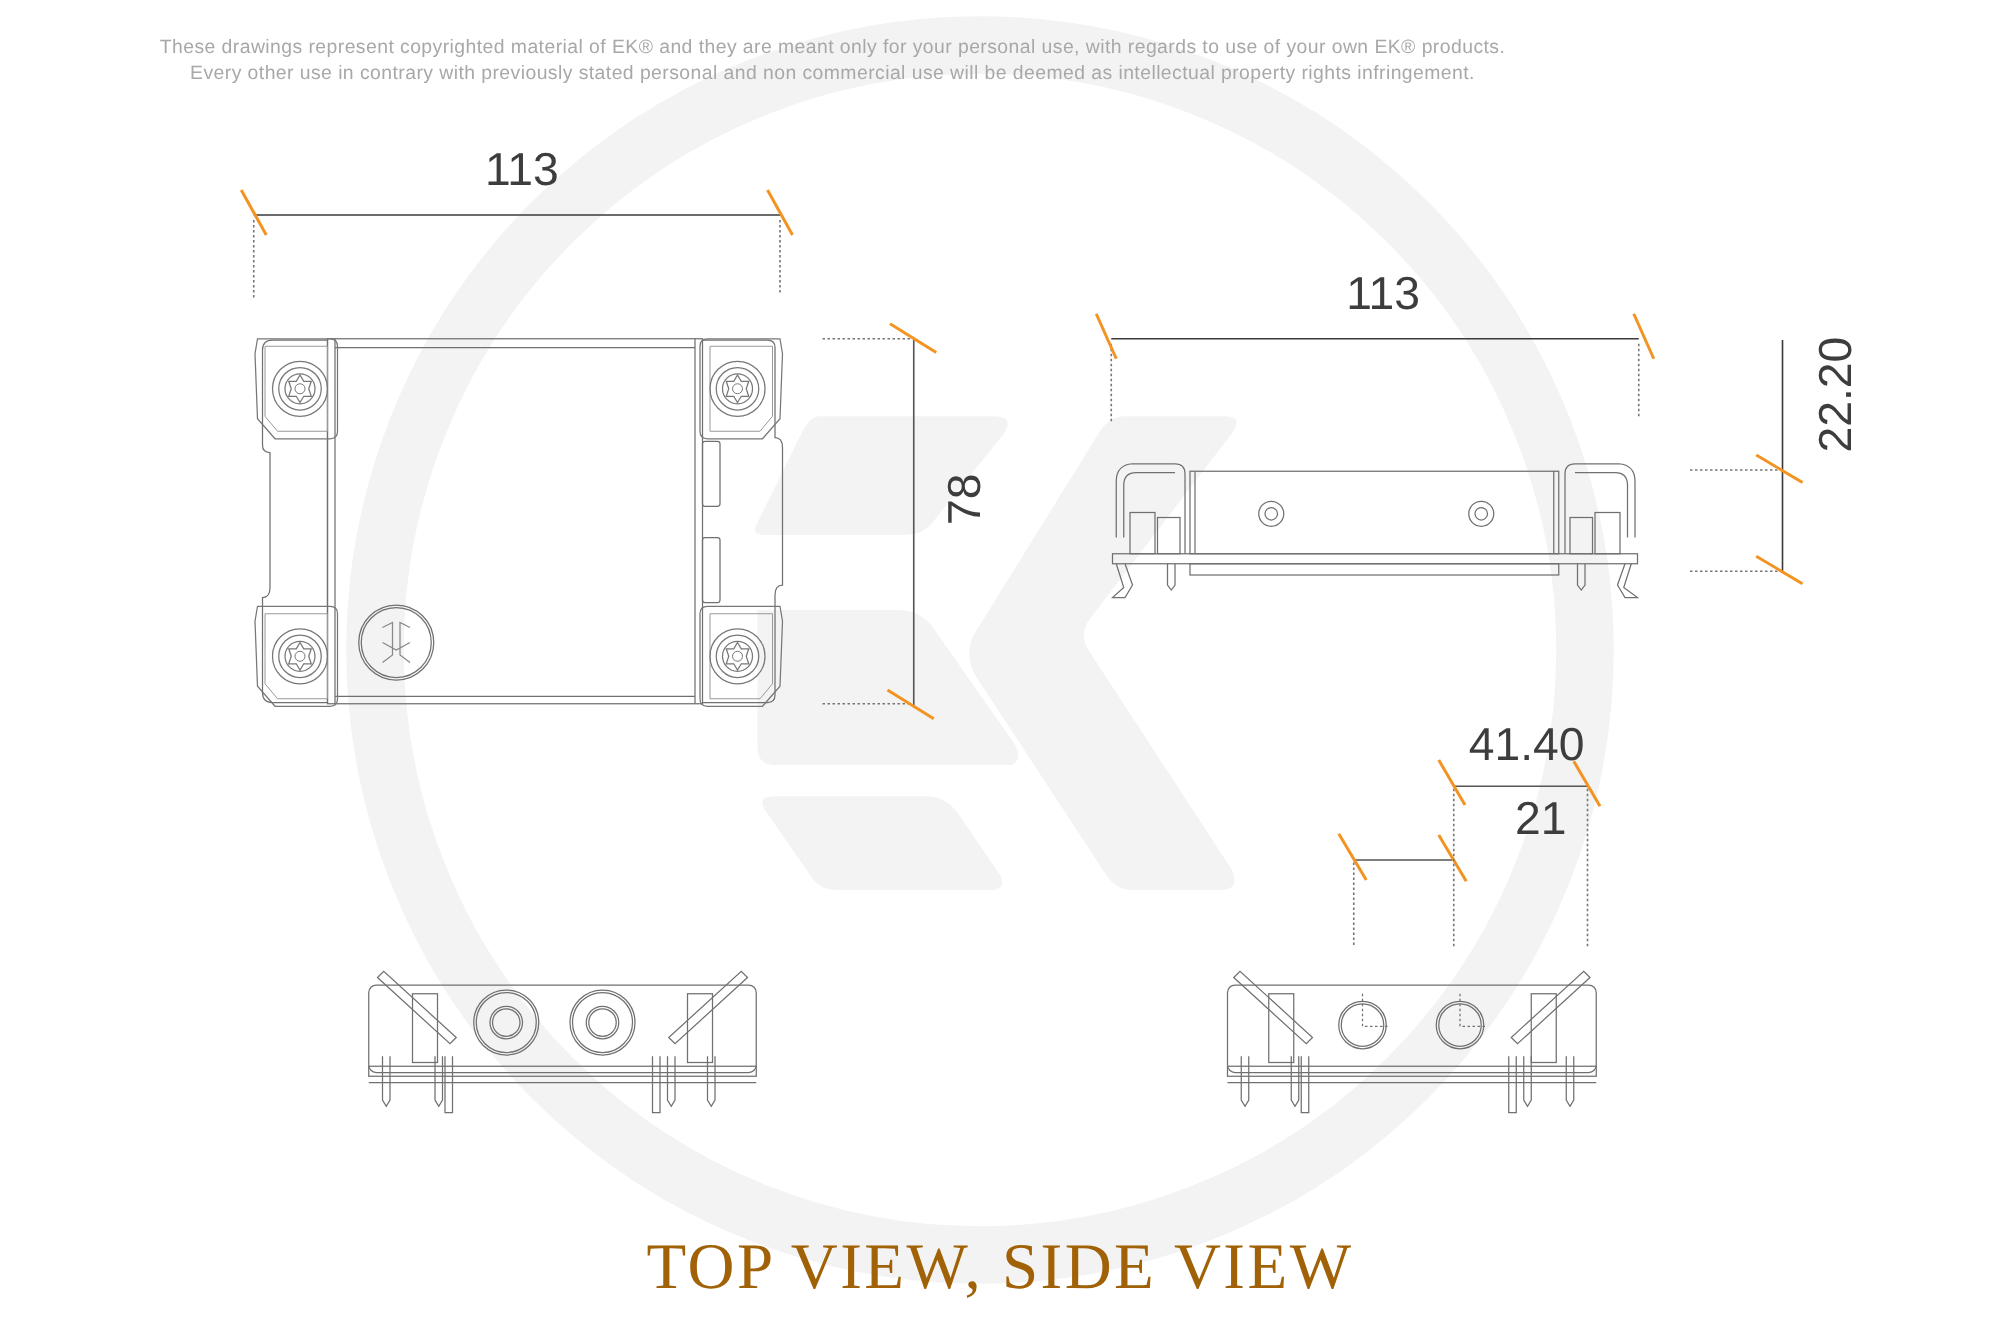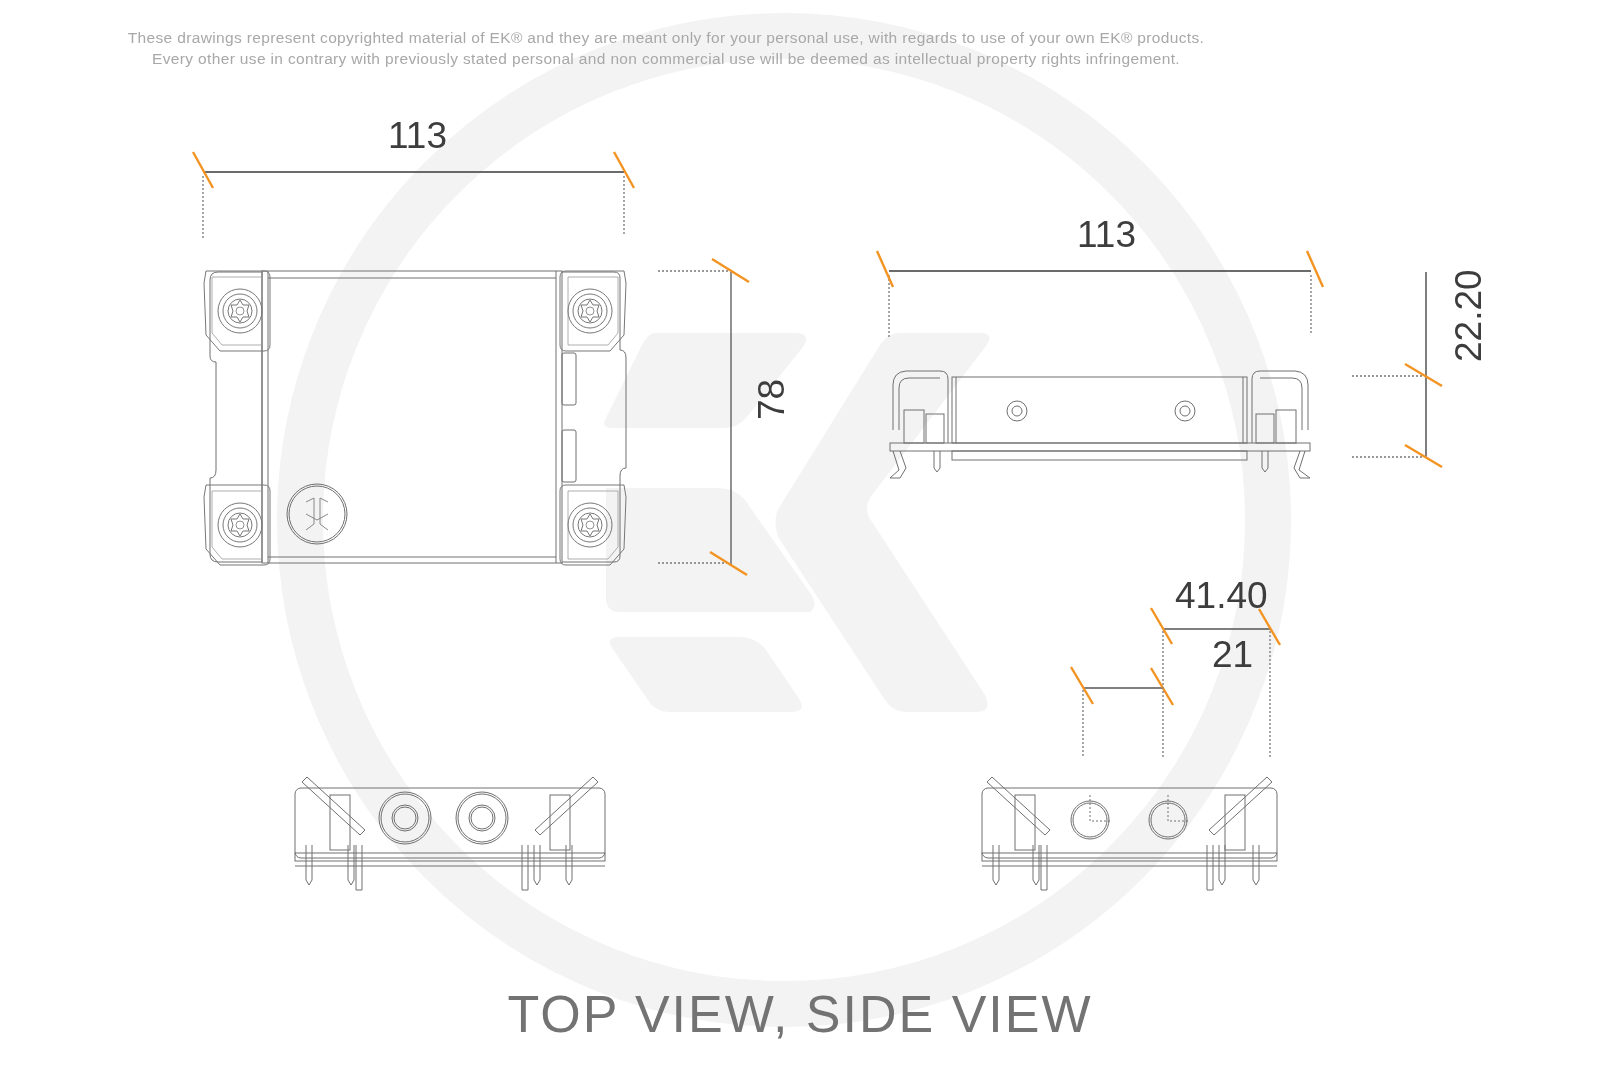--- a/index.html
+++ b/index.html
@@ -1,20 +1,20 @@
 <!DOCTYPE html>
 <html><head>
 <meta charset="utf-8">
 <style>
   html, body { margin:0; padding:0; background:#ffffff; }
   body { width:1600px; height:1067px; position:relative; overflow:hidden; font-family:"DejaVu Sans Condensed","Liberation Sans Narrow","DejaVu Sans",sans-serif; }
   .layer { position:absolute; left:0; top:0; width:1600px; height:1067px; }
   .disclaimer { position:absolute; left:0; width:1332px; text-align:center; font-family:"Liberation Sans Narrow","Liberation Sans",sans-serif; font-size:15.5px; color:#a8a8a8; letter-spacing:0.35px; }
   .dim-label { position:absolute; font-family:"Liberation Sans Narrow","Liberation Sans",sans-serif; color:#3d3d3d; font-size:37px; line-height:1; white-space:nowrap; }
-  .footer-title { position:absolute; left:0; width:1600px; top:984px; text-align:center; font-family:Liberation Sans, sans-serif; font-size:52px; color:#737373; letter-spacing:2px; }
+  .footer-title { position:absolute; left:0; width:1600px; top:984px; text-align:center; font-family:Liberation Serif, serif; font-size:52px; color:#a16207; letter-spacing:2px; }
 </style>
 </head>
 <body>
 
 <svg class="layer" viewBox="0 0 1600 1067" xmlns="http://www.w3.org/2000/svg">
   <circle cx="784" cy="520" r="484" fill="none" stroke="#f3f3f3" stroke-width="46"></circle>
   <g fill="#f3f3f3">
     <path d="M655 333 L795 333 Q812 333 803 347 L746 418 Q738 428 722 428 L612 428 Q600 428 606 418 L642 345 Q648 333 655 333 Z"></path>
     <path d="M606 488 L718 488 Q735 488 745 500 L808 590 Q820 605 810 612 L620 612 Q606 612 606 598 L606 500 Q606 488 606 488 Z"></path>
     <path d="M620 637 L740 637 Q756 637 766 650 L800 700 Q806 712 792 712 L670 712 Q655 712 648 700 L612 648 Q605 637 620 637 Z"></path>

